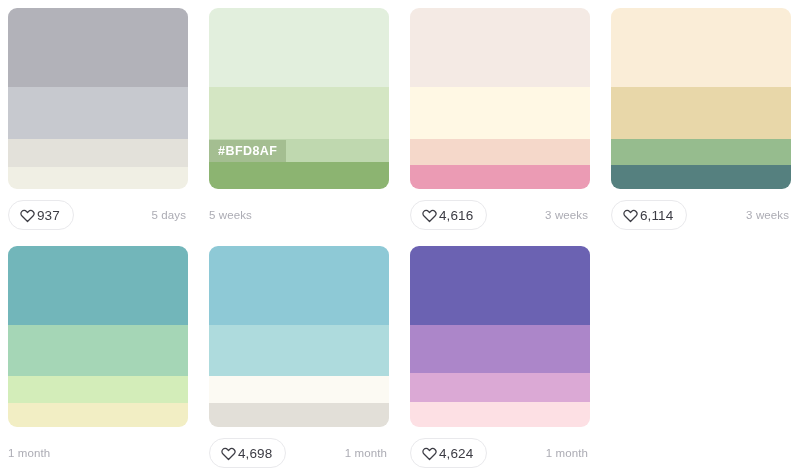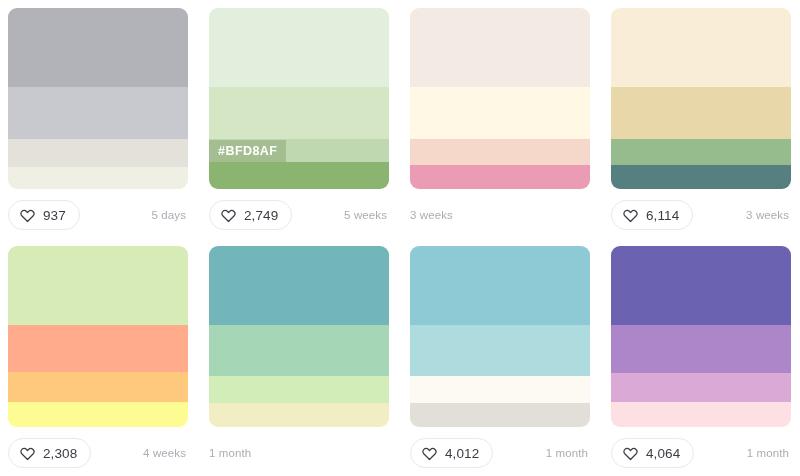--- a/index.html
+++ b/index.html
@@ -67,21 +67,21 @@
     margin-top: 11px;
     height: 30px;
     display: flex;
     align-items: center;
     justify-content: space-between;
   }
 
   .like-pill {
     display: inline-flex;
     align-items: center;
-    gap: 8px;
+    gap: 2px;
     height: 30px;
     padding: 0 13px 0 11px;
     border: 1px solid #e9e9ec;
     border-radius: 15px;
     background: #ffffff;
     cursor: pointer;
   }
 
   .heart-icon {
     display: block;
@@ -131,37 +131,37 @@
     <div class="palette-card">
       <div class="swatch-stack">
         <div class="swatch-band" style="height: 43.5%; background: rgb(226, 239, 221);"></div>
         <div class="swatch-band" style="height: 29%; background: rgb(212, 230, 195);"></div>
         <div class="swatch-band" style="height: 12.5%; background: rgb(191, 216, 175);">
           <span class="hex-chip">#BFD8AF</span>
         </div>
         <div class="swatch-band" style="height: 15%; background: rgb(140, 180, 113);"></div>
       </div>
       <div class="card-meta">
-        <button class="like-pill">
-          <span class="heart-icon"><svg viewBox="0 0 24 24" fill="none" stroke="#3c3c44" stroke-width="2" stroke-linecap="round" stroke-linejoin="round">
-              <path d="M20.8 5.6a5.1 5.1 0 0 0-7.2 0L12 7.2l-1.6-1.6a5.1 5.1 0 1 0-7.2 7.2l1.6 1.6L12 21.6l7.2-7.2 1.6-1.6a5.1 5.1 0 0 0 0-7.2z"></path>
-            </svg></span>
-          <span class="like-count">2,749</span>
-        </button>
         <span class="time-label">5 weeks</span>
       </div>
     </div>
     <div class="palette-card">
       <div class="swatch-stack">
         <div class="swatch-band" style="height: 43.5%; background: rgb(244, 234, 228);"></div>
         <div class="swatch-band" style="height: 29%; background: rgb(255, 248, 228);"></div>
         <div class="swatch-band" style="height: 14%; background: rgb(245, 216, 202);"></div>
         <div class="swatch-band" style="height: 13.5%; background: rgb(235, 155, 180);"></div>
       </div>
       <div class="card-meta">
+        <button class="like-pill">
+          <span class="heart-icon"><svg viewBox="0 0 24 24" fill="none" stroke="#3c3c44" stroke-width="2" stroke-linecap="round" stroke-linejoin="round">
+              <path d="M20.8 5.6a5.1 5.1 0 0 0-7.2 0L12 7.2l-1.6-1.6a5.1 5.1 0 1 0-7.2 7.2l1.6 1.6L12 21.6l7.2-7.2 1.6-1.6a5.1 5.1 0 0 0 0-7.2z"></path>
+            </svg></span>
+          <span class="like-count">4,616</span>
+        </button>
         <span class="time-label">3 weeks</span>
       </div>
     </div>
     <div class="palette-card">
       <div class="swatch-stack">
         <div class="swatch-band" style="height: 43.5%; background: rgb(250, 237, 215);"></div>
         <div class="swatch-band" style="height: 29%; background: rgb(232, 215, 169);"></div>
         <div class="swatch-band" style="height: 14%; background: rgb(150, 188, 142);"></div>
         <div class="swatch-band" style="height: 13.5%; background: rgb(85, 128, 127);"></div>
       </div>
@@ -170,37 +170,20 @@
           <span class="heart-icon"><svg viewBox="0 0 24 24" fill="none" stroke="#3c3c44" stroke-width="2" stroke-linecap="round" stroke-linejoin="round">
               <path d="M20.8 5.6a5.1 5.1 0 0 0-7.2 0L12 7.2l-1.6-1.6a5.1 5.1 0 1 0-7.2 7.2l1.6 1.6L12 21.6l7.2-7.2 1.6-1.6a5.1 5.1 0 0 0 0-7.2z"></path>
             </svg></span>
           <span class="like-count">6,114</span>
         </button>
         <span class="time-label">3 weeks</span>
       </div>
     </div>
     <div class="palette-card">
       <div class="swatch-stack">
-        <div class="swatch-band" style="height: 43.5%; background: rgb(215, 235, 182);"></div>
-        <div class="swatch-band" style="height: 26%; background: rgb(255, 171, 140);"></div>
-        <div class="swatch-band" style="height: 16.5%; background: rgb(255, 201, 125);"></div>
-        <div class="swatch-band" style="height: 14%; background: rgb(253, 252, 146);"></div>
-      </div>
-      <div class="card-meta">
-        <button class="like-pill">
-          <span class="heart-icon"><svg viewBox="0 0 24 24" fill="none" stroke="#3c3c44" stroke-width="2" stroke-linecap="round" stroke-linejoin="round">
-              <path d="M20.8 5.6a5.1 5.1 0 0 0-7.2 0L12 7.2l-1.6-1.6a5.1 5.1 0 1 0-7.2 7.2l1.6 1.6L12 21.6l7.2-7.2 1.6-1.6a5.1 5.1 0 0 0 0-7.2z"></path>
-            </svg></span>
-          <span class="like-count">2,308</span>
-        </button>
-        <span class="time-label">4 weeks</span>
-      </div>
-    </div>
-    <div class="palette-card">
-      <div class="swatch-stack">
         <div class="swatch-band" style="height: 43.5%; background: rgb(114, 182, 186);"></div>
         <div class="swatch-band" style="height: 28.5%; background: rgb(165, 214, 182);"></div>
         <div class="swatch-band" style="height: 15%; background: rgb(211, 237, 185);"></div>
         <div class="swatch-band" style="height: 13%; background: rgb(242, 238, 196);"></div>
       </div>
       <div class="card-meta">
         <span class="time-label">1 month</span>
       </div>
     </div>
     <div class="palette-card">
@@ -208,35 +191,35 @@
         <div class="swatch-band" style="height: 43.5%; background: rgb(142, 201, 214);"></div>
         <div class="swatch-band" style="height: 28.5%; background: rgb(174, 219, 221);"></div>
         <div class="swatch-band" style="height: 14.5%; background: rgb(252, 250, 243);"></div>
         <div class="swatch-band" style="height: 13.5%; background: rgb(226, 223, 216);"></div>
       </div>
       <div class="card-meta">
         <button class="like-pill">
           <span class="heart-icon"><svg viewBox="0 0 24 24" fill="none" stroke="#3c3c44" stroke-width="2" stroke-linecap="round" stroke-linejoin="round">
               <path d="M20.8 5.6a5.1 5.1 0 0 0-7.2 0L12 7.2l-1.6-1.6a5.1 5.1 0 1 0-7.2 7.2l1.6 1.6L12 21.6l7.2-7.2 1.6-1.6a5.1 5.1 0 0 0 0-7.2z"></path>
             </svg></span>
-          <span class="like-count">4,012</span>
+          <span class="like-count">4,698</span>
         </button>
         <span class="time-label">1 month</span>
       </div>
     </div>
     <div class="palette-card">
       <div class="swatch-stack">
         <div class="swatch-band" style="height: 43.5%; background: rgb(107, 98, 178);"></div>
         <div class="swatch-band" style="height: 26.5%; background: rgb(172, 134, 201);"></div>
         <div class="swatch-band" style="height: 16%; background: rgb(219, 169, 213);"></div>
         <div class="swatch-band" style="height: 14%; background: rgb(253, 224, 228);"></div>
       </div>
       <div class="card-meta">
         <button class="like-pill">
           <span class="heart-icon"><svg viewBox="0 0 24 24" fill="none" stroke="#3c3c44" stroke-width="2" stroke-linecap="round" stroke-linejoin="round">
               <path d="M20.8 5.6a5.1 5.1 0 0 0-7.2 0L12 7.2l-1.6-1.6a5.1 5.1 0 1 0-7.2 7.2l1.6 1.6L12 21.6l7.2-7.2 1.6-1.6a5.1 5.1 0 0 0 0-7.2z"></path>
             </svg></span>
-          <span class="like-count">4,064</span>
+          <span class="like-count">4,624</span>
         </button>
         <span class="time-label">1 month</span>
       </div>
     </div>
   </div>
 
 </body></html>

